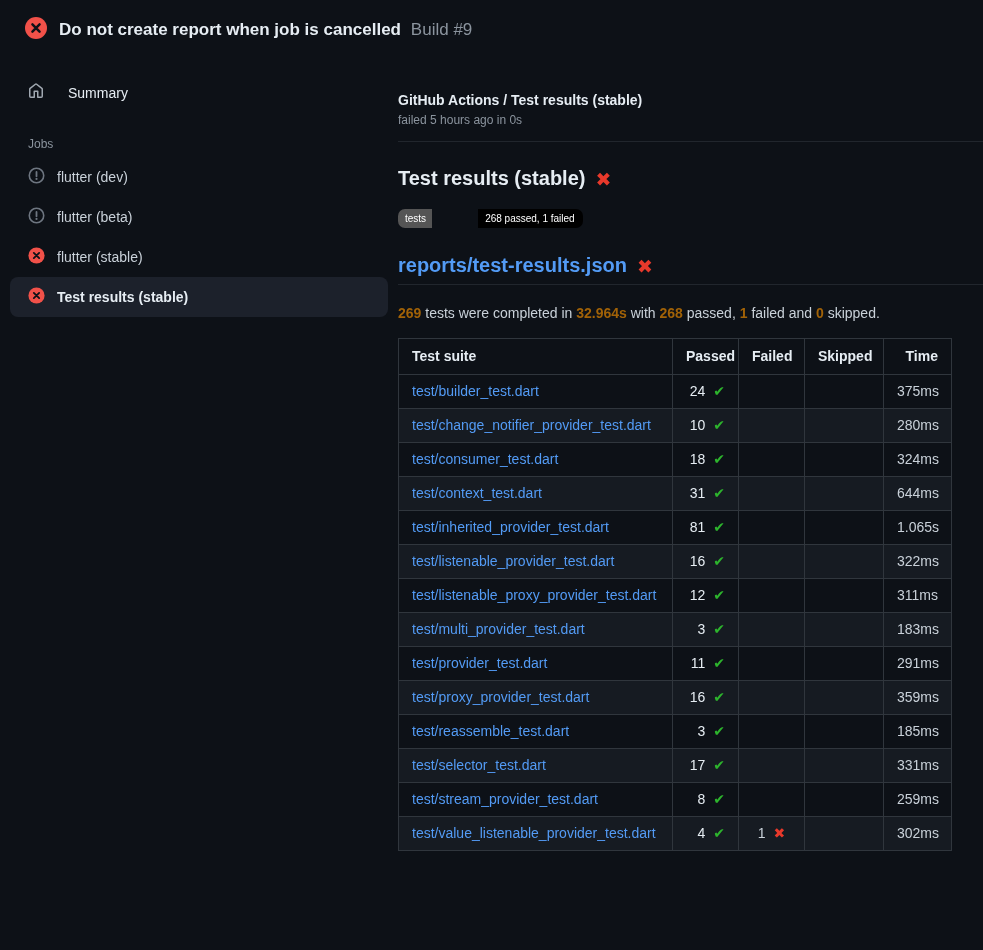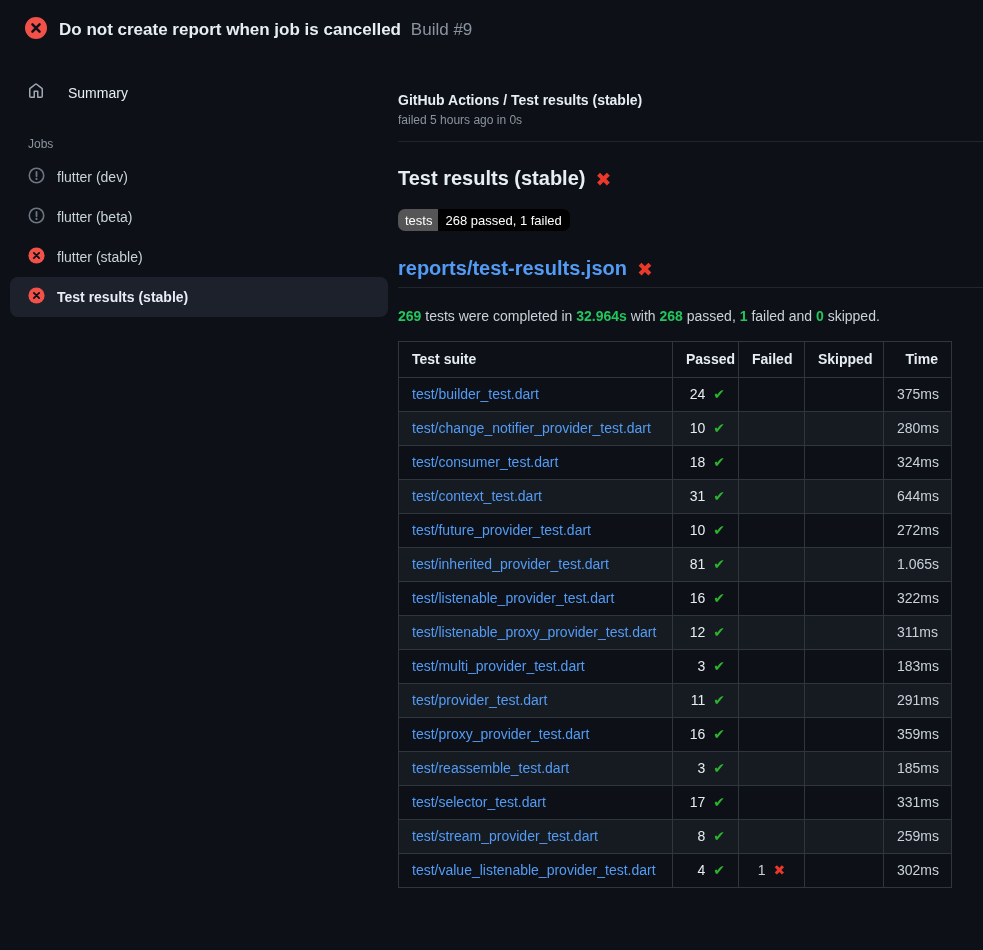--- a/index.html
+++ b/index.html
@@ -50,36 +50,37 @@
     display:flex; align-items:center;
   }
   .emoji-cross {
     color:#e8392b; font-weight:700; font-size:19px; margin-left:10px;
     font-family:"DejaVu Sans",sans-serif;
   }
   .emoji-check { color:#2db42d; font-family:"DejaVu Sans",sans-serif; }
   
   .badge {
     display:inline-flex; margin-top:19px;
-    font-size:13px; line-height:1; border-radius:7px; overflow:hidden;
+    font-size:10px; line-height:1; border-radius:7px; overflow:hidden;
     color:#ffffff;
+    gap:46px;
   }
   .badge-label { background:#555555; padding:5px 6px 4px 7px; }
   .badge-value { background:#000000; padding:5px 8px 4px 7px; }
   
   .report-heading {
     margin-top:26px; padding-bottom:7px;
     border-bottom:1px solid #21262d;
     font-size:20px; font-weight:700;
     display:flex; align-items:center;
   }
   .report-heading a { color:#539bf5; text-decoration:none; }
   
   .summary-text { margin-top:20px; color:#c9d1d9; font-size:14px; }
-  .summary-text .b { font-weight:700; color:#22c55e; }
+  .summary-text .b { font-weight:700; color:#a16207; }
   
   table.results {
     border-collapse:collapse; table-layout:fixed;
     width:553px; margin-top:17px; font-size:14px;
   }
   .results th, .results td {
     border:1px solid #30363d;
     padding:7px 13px;
     line-height:19px;
     white-space:nowrap; overflow:hidden;
@@ -221,27 +222,20 @@
               <td class="time">324ms</td>
             </tr>
             <tr>
               <td class="suite"><a href="#">test/context_test.dart</a></td>
               <td class="num">31 <span class="emoji-check">✔</span></td>
               <td class="center"></td>
               <td class="center"></td>
               <td class="time">644ms</td>
             </tr>
             <tr>
-              <td class="suite"><a href="#">test/future_provider_test.dart</a></td>
-              <td class="num">10 <span class="emoji-check">✔</span></td>
-              <td class="center"></td>
-              <td class="center"></td>
-              <td class="time">272ms</td>
-            </tr>
-            <tr>
               <td class="suite"><a href="#">test/inherited_provider_test.dart</a></td>
               <td class="num">81 <span class="emoji-check">✔</span></td>
               <td class="center"></td>
               <td class="center"></td>
               <td class="time">1.065s</td>
             </tr>
             <tr>
               <td class="suite"><a href="#">test/listenable_provider_test.dart</a></td>
               <td class="num">16 <span class="emoji-check">✔</span></td>
               <td class="center"></td>

